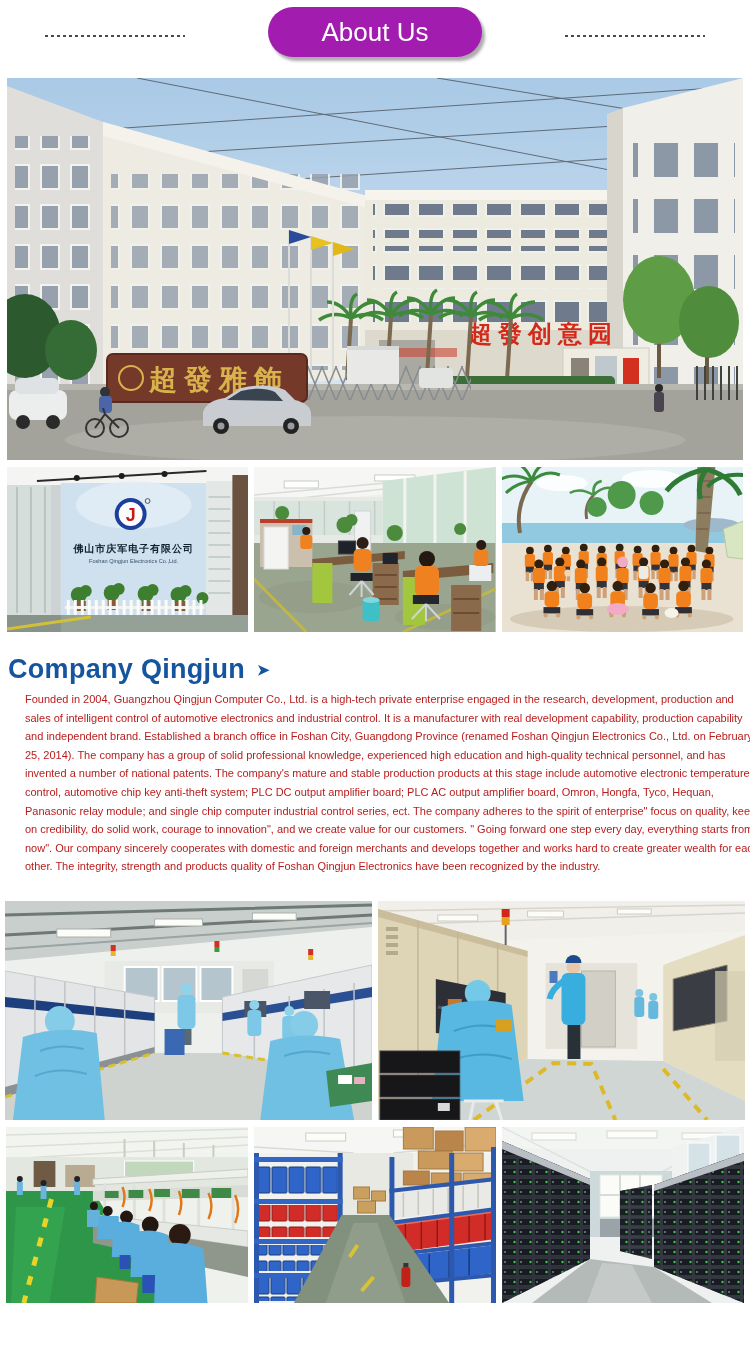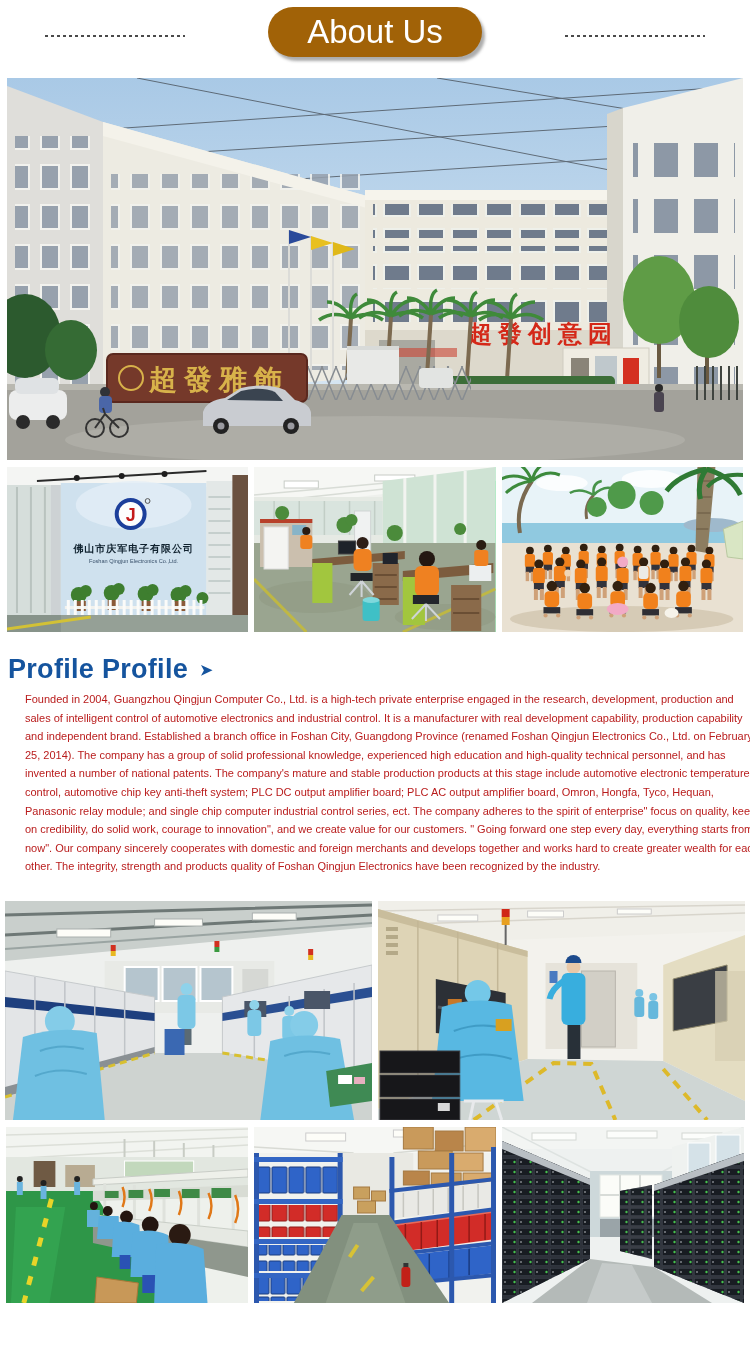--- a/index.html
+++ b/index.html
@@ -3,22 +3,22 @@
 <meta charset="utf-8">
 <style>
   html,body{margin:0;padding:0;background:#fff}
   .page{position:relative;width:750px;height:1353px;background:#fff;overflow:hidden;
         font-family:"Liberation Sans",sans-serif}
   
   .hdr{position:relative;height:75px}
   .dash{position:absolute;top:35px;width:140px;height:2px;
         background-image:repeating-linear-gradient(to right,#4a4a4a 0 3px,transparent 3px 6px)}
   .dash.l{left:45px}.dash.r{left:565px}
-  .aboutbtn{position:absolute;left:268px;top:7px;width:214px;height:50px;background:#a16207;
-        border-radius:27px;color:#fff;font-size:33px;display:flex;align-items:center;
+  .aboutbtn{position:absolute;left:268px;top:7px;width:214px;height:50px;background:#a21caf;
+        border-radius:27px;color:#fff;font-size:26px;display:flex;align-items:center;
         justify-content:center;box-shadow:3px 4px 3px rgba(70,70,70,.45);cursor:pointer}
   
   .photo{overflow:hidden;background:#86efac}
   .photo svg{display:block;width:100%;height:100%}
   .main-photo{margin:3px 7px 0;height:382px}
   .row{display:flex;gap:6px;margin-top:7px;padding:0 7px}
   .row .photo{flex:1}
   .row2 .photo{height:165px}
   .row3{margin-top:25px;padding:0 5px}
   .row3 .photo{height:219px}
@@ -376,21 +376,21 @@
         <circle cx="121" cy="95" r="5.5" fill="#f2aac6"></circle>
         <ellipse cx="116" cy="142" rx="11" ry="6" fill="#f2aac6"></ellipse>
         <ellipse cx="170" cy="146" rx="7" ry="5" fill="#f6f3ea"></ellipse>
         <circle cx="66" cy="106" r="3.5" fill="#f0d6b8"></circle>
       </g>
     </svg>
     </div>
   </div>
 
   <div class="heading">
-    <span>Profile Profile</span><span class="arrow">➤</span>
+    <span>Company Qingjun</span><span class="arrow">➤</span>
   </div>
   <div class="para">Founded in 2004, Guangzhou Qingjun Computer Co., Ltd. is a high-tech private enterprise engaged in the research, development, production and sales of intelligent control of automotive electronics and industrial control. It is a manufacturer with real development capability, production capability and independent brand. Established a branch office in Foshan City, Guangdong Province (renamed Foshan Qingjun Electronics Co., Ltd. on February 25, 2014). The company has a group of solid professional  knowledge, experienced high education and high-quality technical personnel, and has invented a number of national patents. The company's mature and stable production products at this stage include automotive electronic temperature control, automotive chip key anti-theft system; PLC DC output amplifier board; PLC AC output amplifier board, Omron, Hongfa, Tyco, Hequan, Panasonic relay module; and single chip computer industrial control series, ect. The company adheres to the spirit of enterprise" focus on quality, keep on credibility, do solid work, courage to innovation",  and we create value for our customers. " Going forward one step every day, everything starts from now". Our company sincerely cooperates with domestic and foreign merchants and develops together and works hard to create greater  wealth for each other. The integrity, strength and products quality of Foshan Qingjun Electronics have been recognized by the industry.</div>
 
   <div class="row row3">
 
     <div class="photo">
     <svg viewBox="0 0 368 219" preserveAspectRatio="none">
       <rect width="368" height="219" fill="#eef0ee"></rect>
       <g>
         <polygon points="0,0 368,0 368,26 0,60" fill="#c9cfcc"></polygon>

